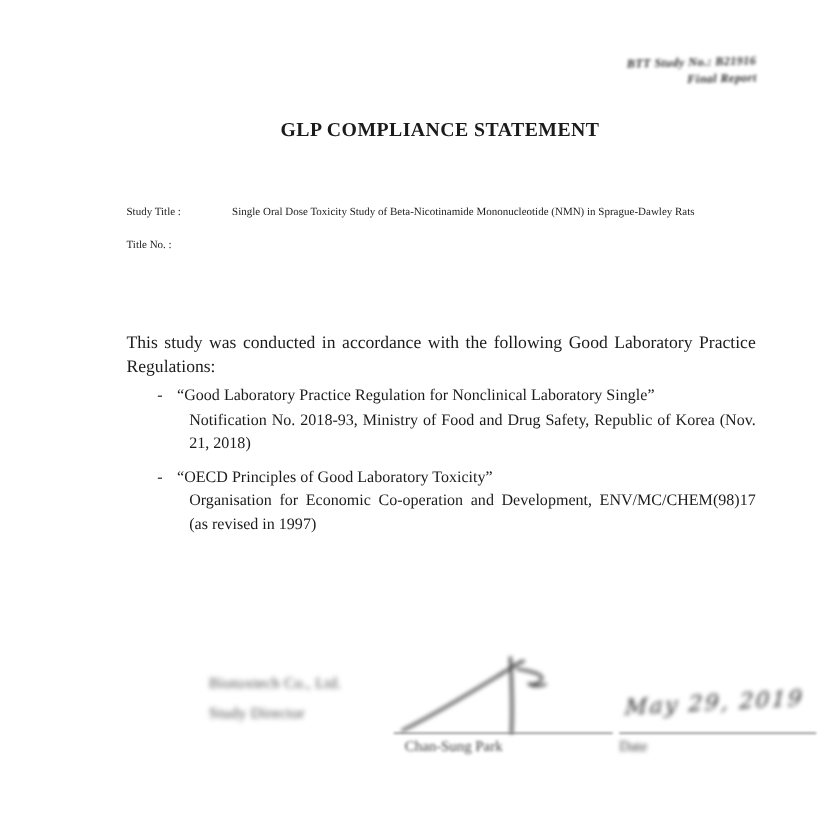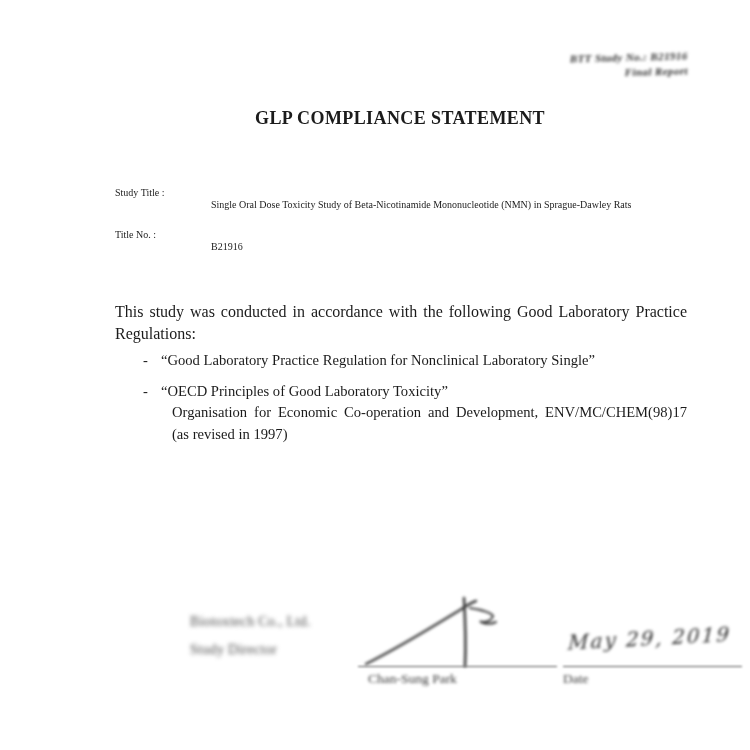--- a/index.html
+++ b/index.html
@@ -56,21 +56,21 @@
     filter: blur(0.2px);
   }
 
   .fields {
     top: 182px; left: 115px; width: 572px;
     font-size: 10px;
     line-height: 21.5px;
   }
   .field-row { display: flex; margin-bottom: 8px; }
   .field-label { width: 96px; flex: 0 0 96px; }
-  .field-value { flex: 1; text-align: justify; margin-top: 12px; }
+  .field-value { flex: 1; text-align: justify; }
   .field-value.single { text-align: left; }
 
   .intro {
     top: 301px; left: 115px; width: 572px;
     font-size: 16px;
     line-height: 21.5px;
     text-align: justify;
   }
 
   .reg-list {
@@ -147,31 +147,31 @@
 
 <div class="abs doc-title">GLP COMPLIANCE STATEMENT</div>
 
 <div class="abs fields">
   <div class="field-row">
     <div class="field-label">Study Title :</div>
     <div class="field-value">Single Oral Dose Toxicity Study of Beta-Nicotinamide Mononucleotide (NMN) in Sprague-Dawley Rats</div>
   </div>
   <div class="field-row">
     <div class="field-label">Title No. :</div>
-    <div class="field-value single">B21916</div>
   </div>
 </div>
 
 <div class="abs intro">This study was conducted in accordance with the following Good Laboratory Practice Regulations:</div>
 
 <div class="abs reg-list">
   <div class="reg-item">
     <div class="reg-dash">-</div>
     <div class="reg-body">
       <div class="reg-quote">“Good Laboratory Practice Regulation for Nonclinical Laboratory Single”</div>
+      <div class="reg-detail">Notification No. 2018-93, Ministry of Food and Drug Safety, Republic of Korea (Nov. 21, 2018)</div>
     </div>
   </div>
   <div class="reg-item">
     <div class="reg-dash">-</div>
     <div class="reg-body">
       <div class="reg-quote">“OECD Principles of Good Laboratory Toxicity”</div>
       <div class="reg-detail">Organisation for Economic Co-operation and Development, ENV/MC/CHEM(98)17 (as revised in 1997)</div>
     </div>
   </div>
 </div>

